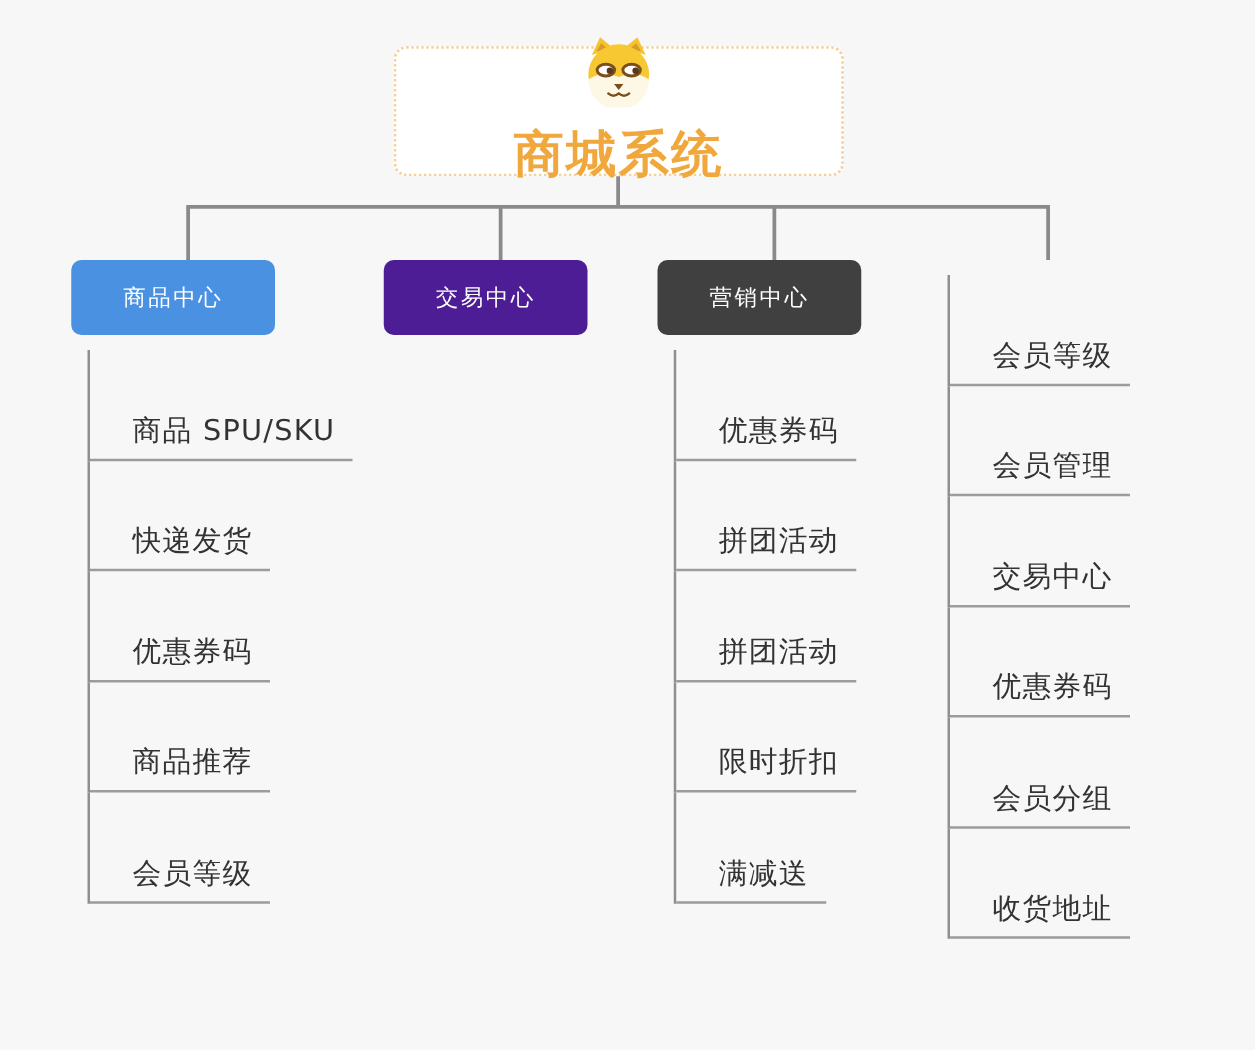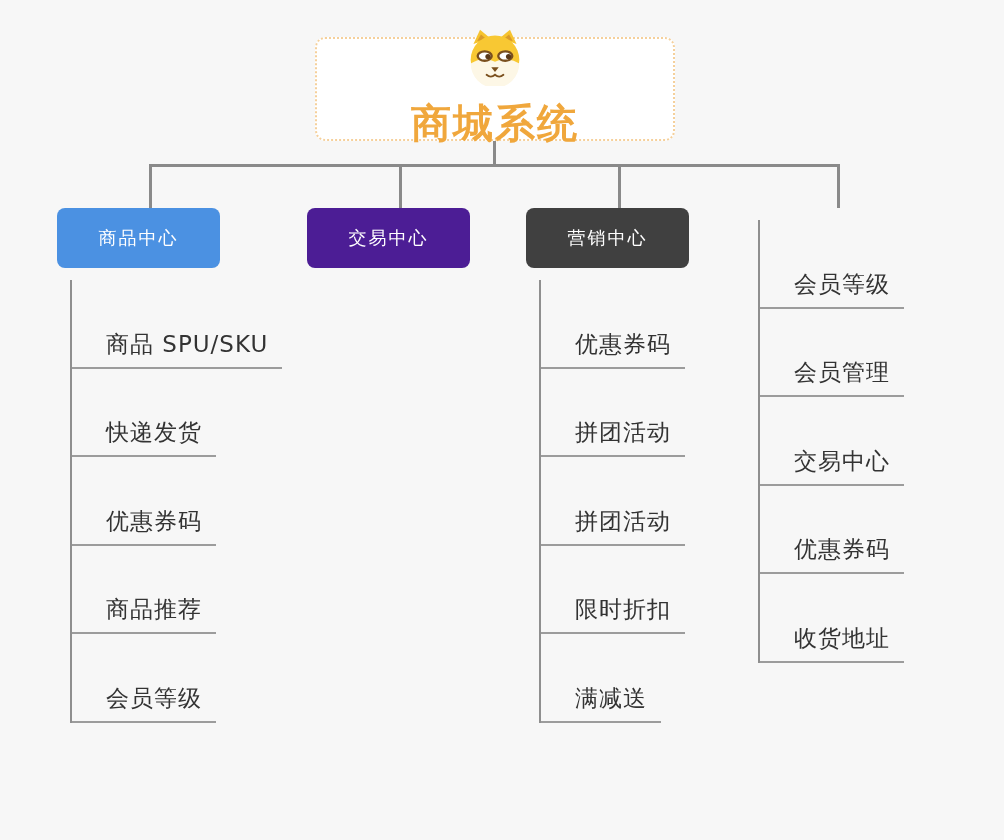--- a/index.html
+++ b/index.html
@@ -126,18 +126,21 @@
       <div class="leaf">
           <span class="leaf-label">会员管理</span>
         </div>
       <div class="leaf">
           <span class="leaf-label">交易中心</span>
         </div>
       <div class="leaf">
           <span class="leaf-label">优惠券码</span>
         </div>
       <div class="leaf">
+          <span class="leaf-label">会员分组</span>
+        </div>
+      <div class="leaf">
           <span class="leaf-label">收货地址</span>
         </div>
     </div>
   </div>
 
 </div>
 
 </body></html>

